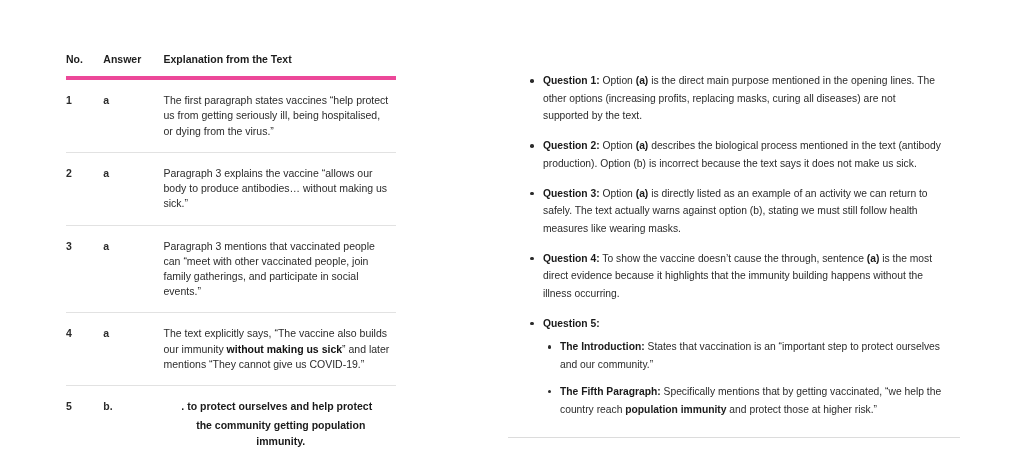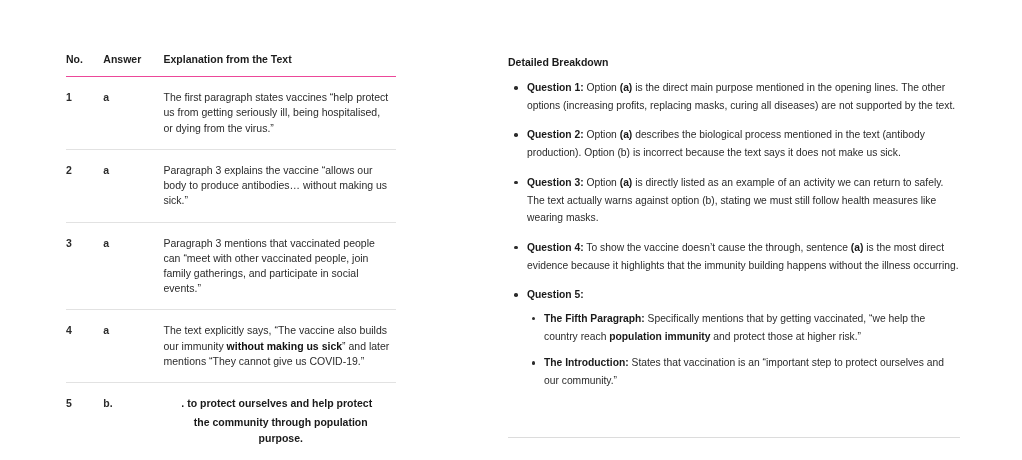--- a/index.html
+++ b/index.html
@@ -32,21 +32,21 @@
     width: 100%;
     font-size: 10.5px;
     line-height: 1.45;
   }
   table.answers th {
     text-align: left;
     font-weight: 700;
     font-size: 10.5px;
     color: #1d1d1d;
     padding: 0 6px 9px 0;
-    border-bottom: 1px solid #ec4899;
+    border-bottom: 4px solid #ec4899;
     vertical-align: bottom;
   }
   table.answers td {
     vertical-align: top;
     padding: 13px 6px 13px 0;
     border-bottom: 1px solid #e2e2e2;
     color: #2b2b2b;
   }
   table.answers tr:last-child td {
     border-bottom: none;
@@ -68,21 +68,21 @@
     width: 452px;
   }
   .rc-title {
     font-size: 10.5px;
     font-weight: 700;
     color: #1a1a1a;
     margin-bottom: 11px;
   }
   ul.bullets {
     list-style: none;
-    margin: 0;
+    margin: 16px;
     padding: 0;
   }
   ul.bullets > li {
     position: relative;
     padding-left: 19px;
     margin-bottom: 12px;
     font-size: 10.3px;
     line-height: 1.72;
     color: #2b2b2b;
   }
@@ -161,28 +161,27 @@
           <td class="c-exp">Paragraph 3 mentions that vaccinated people can “meet with other vaccinated people, join family gatherings, and participate in social events.”</td>
         </tr>
         <tr>
           <td class="c-no">4</td>
           <td class="c-ans">a</td>
           <td class="c-exp"><span>The text explicitly says, “The vaccine also builds our immunity </span><b class="inline">without making us sick</b><span>” and later mentions “They cannot give us COVID-19.”</span></td>
         </tr>
         <tr class="row-last">
           <td class="c-no">5</td>
           <td class="c-ans">b.</td>
-          <td class="c-exp"><span>. to protect ourselves and help protect</span><span class="line2">the community through  population purpose.</span></td>
+          <td class="c-exp"><span>. to protect ourselves and help protect</span><span class="line2">the community getting  population immunity.</span></td>
         </tr>
       </tbody>
     </table>
   </div>
 
   <div class="right-col">
-    <div class="rc-title">Detailed Breakdown</div>
     <ul class="bullets">
 
       <li>
         <span class="q-label">Question 1:</span><span> Option </span><span class="bold">(a)</span><span> is the direct main purpose mentioned in the opening lines. The other options (increasing profits, replacing masks, curing all diseases) are not supported by the text.</span>
       </li>
 
       <li>
         <span class="q-label">Question 2:</span><span> Option </span><span class="bold">(a)</span><span> describes the biological process mentioned in the text (antibody production). Option (b) is incorrect because the text says it does </span><span class="ital">not</span><span> make us sick.</span>
       </li>
 
@@ -191,25 +190,25 @@
       </li>
 
       <li>
         <span class="q-label">Question 4:</span><span> To show the vaccine doesn’t </span><span class="ital">cause</span><span> the through, sentence </span><span class="bold">(a)</span><span> is the most direct evidence because it highlights that the immunity building happens without the illness occurring.</span>
       </li>
 
       <li>
         <span class="q-label">Question 5:</span>
         <ul class="sub">
           <li>
+            <span class="bold">The Introduction:</span><span> States that vaccination is an “important step to protect ourselves and our community.”</span>
+          </li>
+          <li>
             <span class="bold">The Fifth Paragraph:</span><span> Specifically mentions that by getting vaccinated, “we help the country reach </span><span class="bold">population immunity</span><span> and protect those at higher risk.”</span>
           </li>
-          <li>
-            <span class="bold">The Introduction:</span><span> States that vaccination is an “important step to protect ourselves and our community.”</span>
-          </li>
         </ul>
       </li>
 
     </ul>
   </div>
 
   <div class="bottom-rule"></div>
 
 </div>
 

